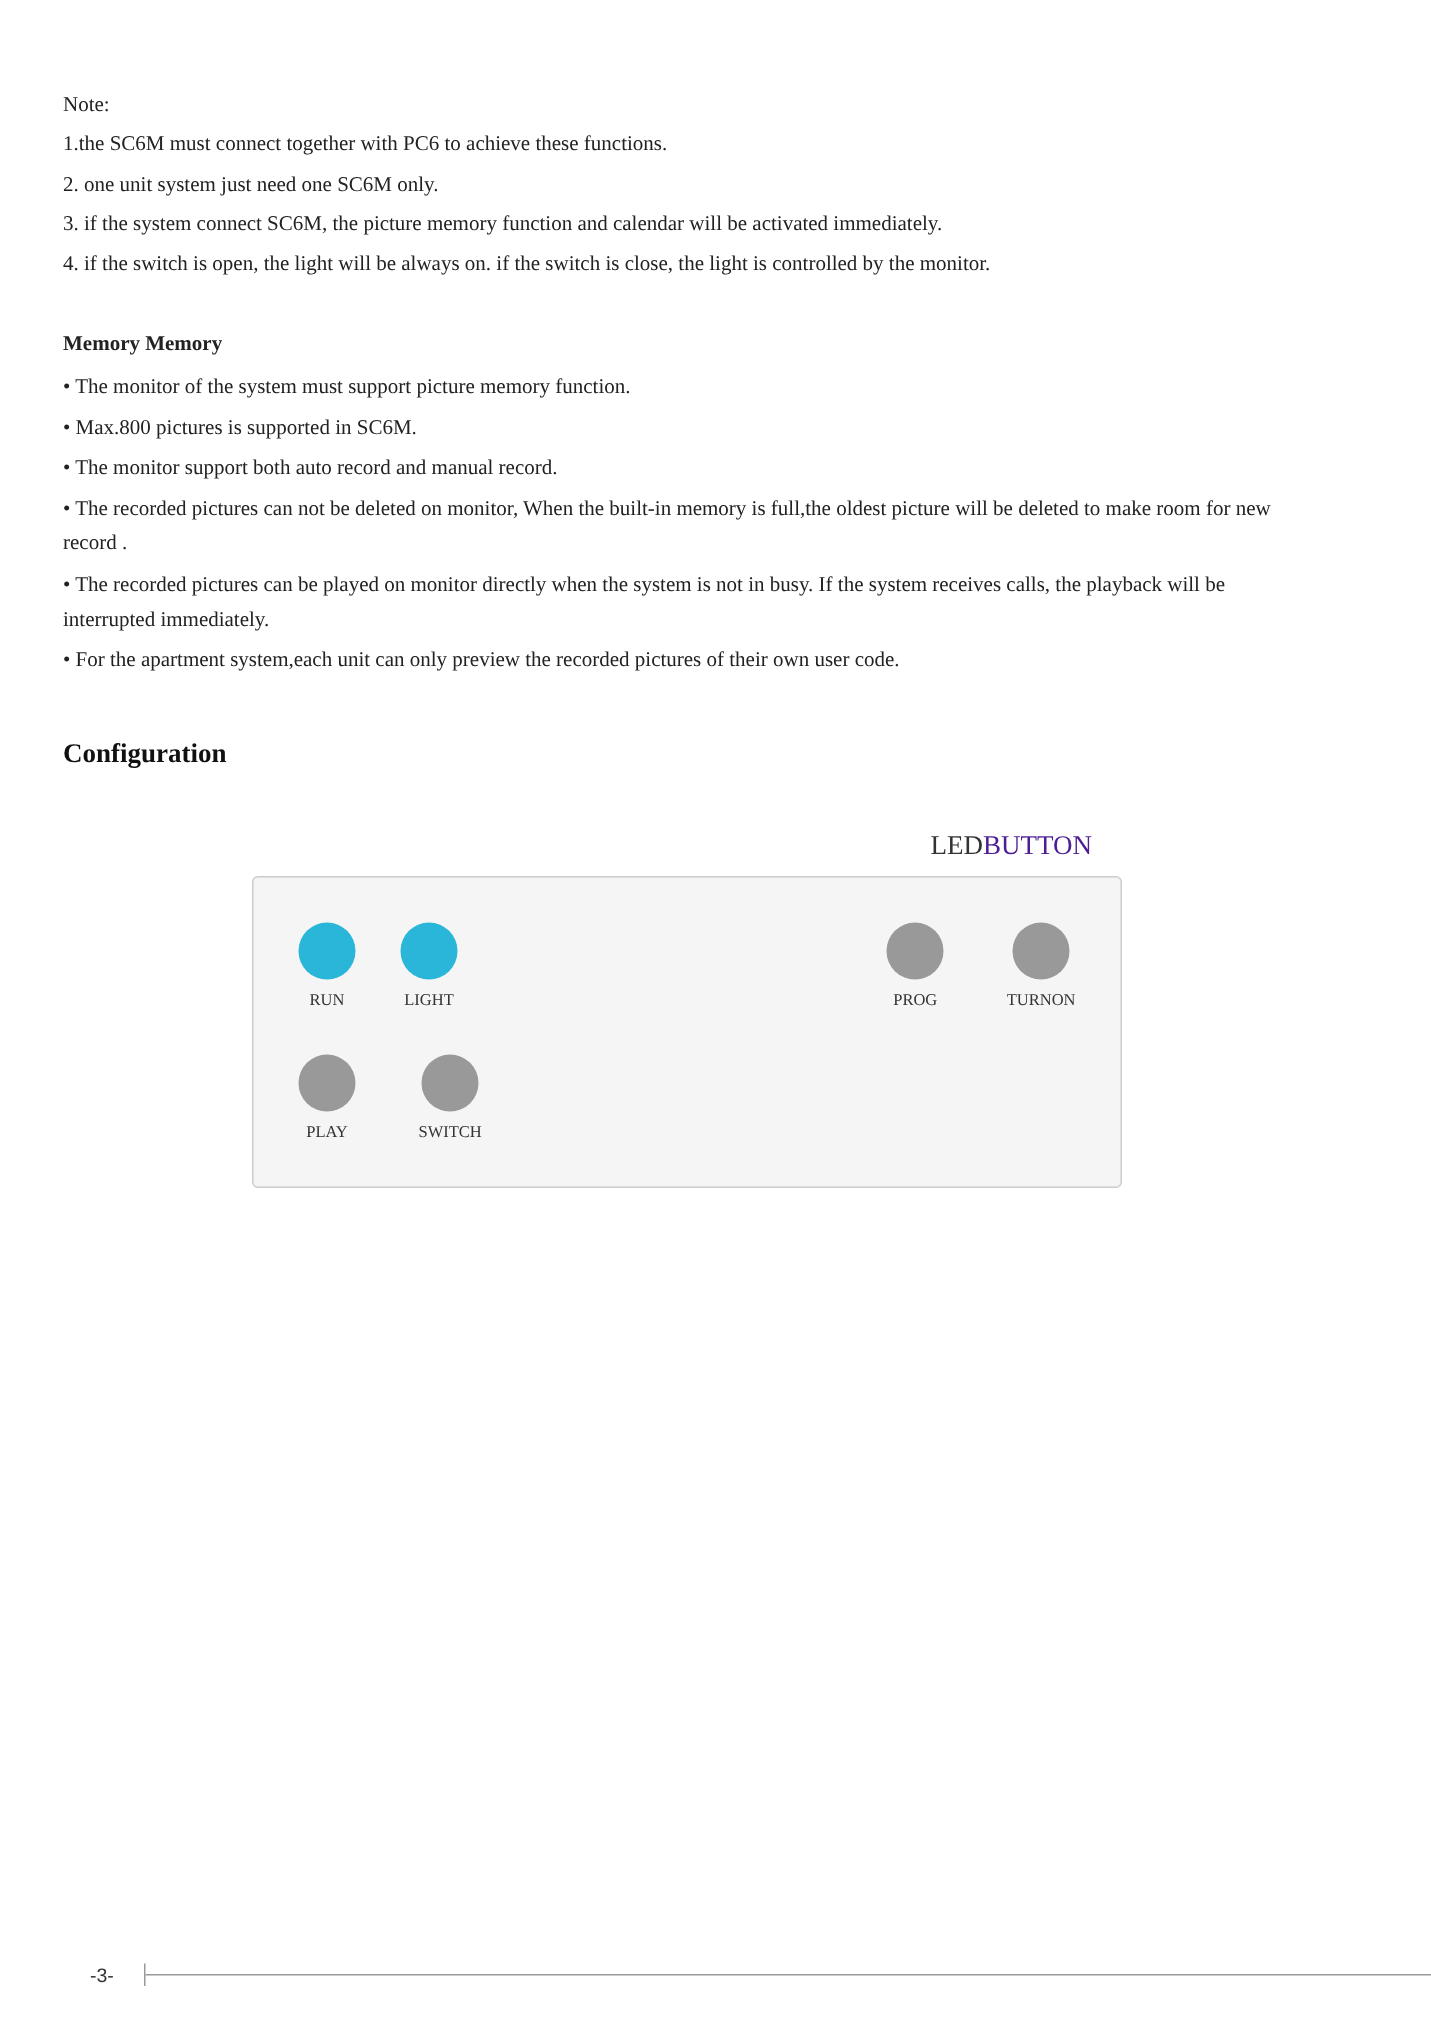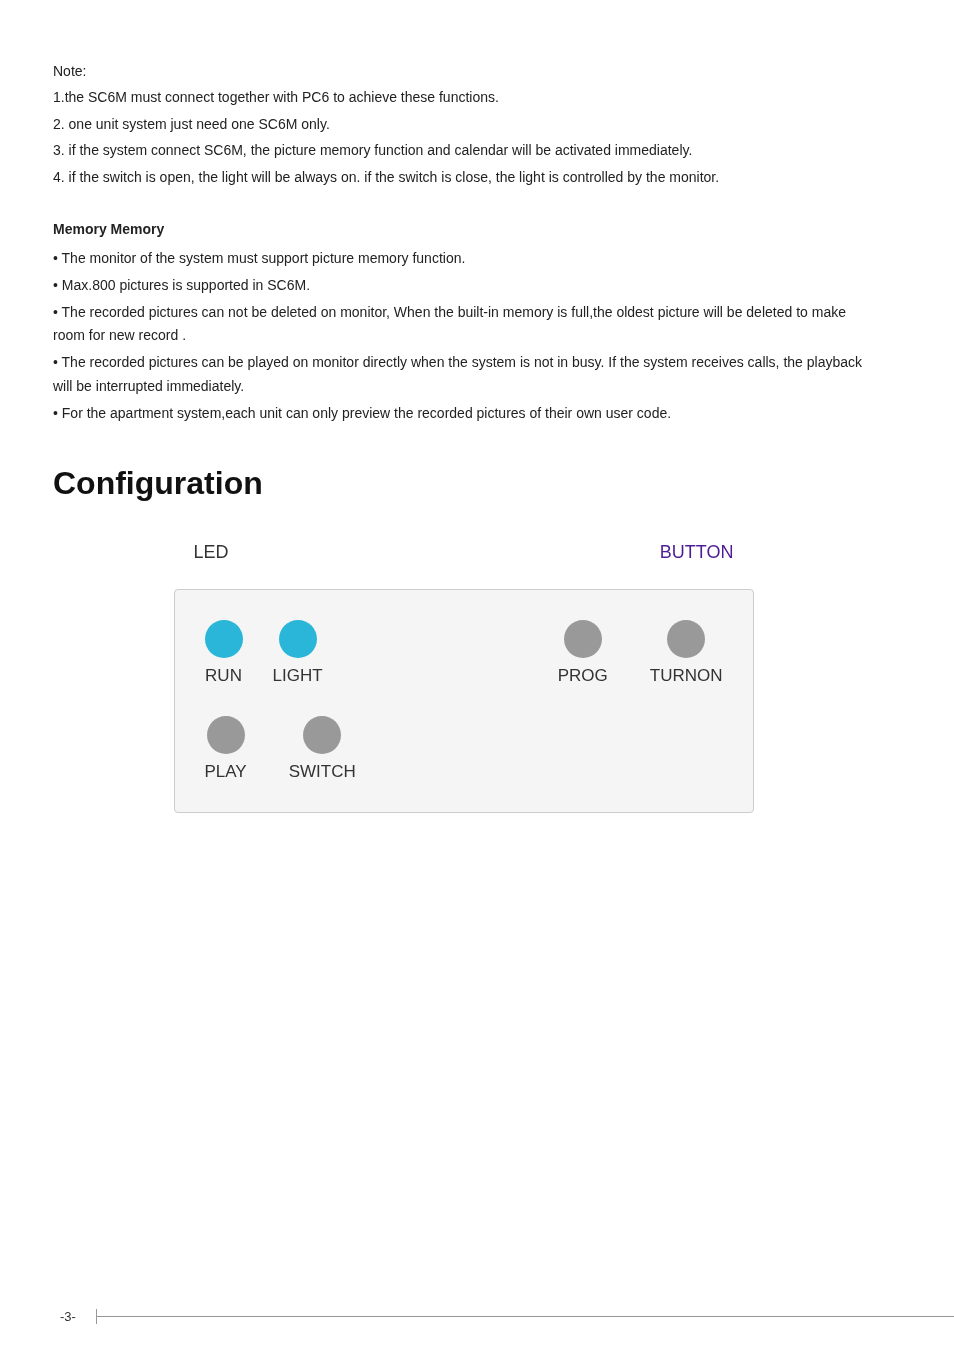--- a/index.html
+++ b/index.html
@@ -12,22 +12,23 @@
       background: #ffffff;
       font-family: Arial, sans-serif;
       font-size: 14px;
       color: #222;
       width: 954px;
       min-height: 1354px;
       position: relative;
     }
 
     .page {
-      padding: 60px 80px 80px 53px;
+      padding: 60px 80px 80px 42px;
       max-width: 954px;
+      font-family: Liberation Serif, serif;
     }
 
     .note-section {
       margin-bottom: 30px;
       line-height: 1.6;
     }
 
     .note-section p {
       margin-bottom: 4px;
     }
@@ -40,38 +41,38 @@
     .picture-memory-title {
       font-weight: bold;
       margin-bottom: 6px;
     }
 
     .bullet-item {
       margin-bottom: 4px;
     }
 
     .configuration-title {
-      font-size: 32px;
+      font-size: 18px;
       font-weight: bold;
       margin-bottom: 40px;
       color: #111;
     }
 
     .config-diagram {
       display: flex;
       flex-direction: column;
       align-items: center;
       margin-top: 10px;
     }
 
     .config-labels-row {
       display: flex;
       width: 580px;
-      justify-content: space-between;
-      margin-bottom: 26px;
+      justify-content: flex-end;
+      margin-bottom: 10px;
     }
 
     .config-label-led {
       font-size: 18px;
       color: #333;
       margin-left: 20px;
     }
 
     .config-label-button {
       font-size: 18px;
@@ -125,21 +126,21 @@
     }
 
     .circle-btn {
       width: 38px;
       height: 38px;
       border-radius: 50%;
       background: #999;
     }
 
     .indicator-label {
-      font-size: 17px;
+      font-size: 11px;
       color: #333;
       text-align: center;
     }
 
     .page-footer {
       position: absolute;
       bottom: 30px;
       left: 0;
       right: 0;
       display: flex;
@@ -170,20 +171,21 @@
     <p>1.the SC6M must connect together with PC6 to achieve these functions.</p>
     <p>2. one unit system just need one SC6M only.</p>
     <p>3. if the system connect SC6M, the picture memory function and calendar will be activated immediately.</p>
     <p>4. if the switch is open, the light will be always on. if the switch is close, the light is controlled by the monitor.</p>
   </div>
 
   <div class="picture-memory-section">
     <p class="picture-memory-title">Memory Memory</p>
     <p class="bullet-item">• The monitor of the system must support picture memory function.</p>
     <p class="bullet-item">• Max.800 pictures is supported in SC6M.</p>
+    <p class="bullet-item">• The monitor support both auto record and manual record.</p>
     <p class="bullet-item">• The recorded pictures can not be deleted on monitor, When the built-in memory is full,the oldest picture will be deleted to make room for new record .</p>
     <p class="bullet-item">• The recorded pictures can be played on monitor directly when the system is not in busy. If the system receives calls, the playback will be interrupted immediately.</p>
     <p class="bullet-item">• For the apartment system,each unit can only preview the recorded pictures of their own user code.</p>
   </div>
 
   <div>
     <h2 class="configuration-title">Configuration</h2>
 
     <div class="config-diagram">
 

